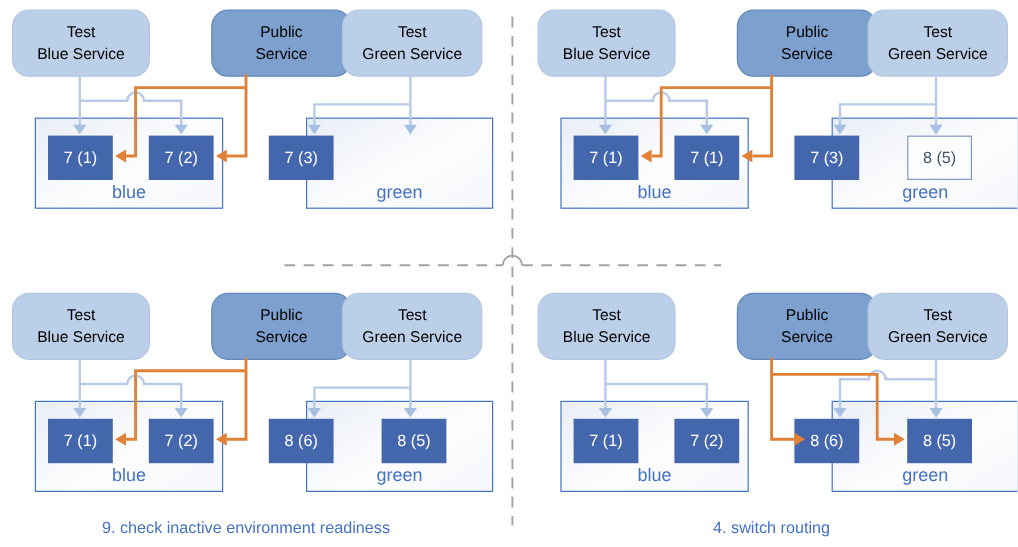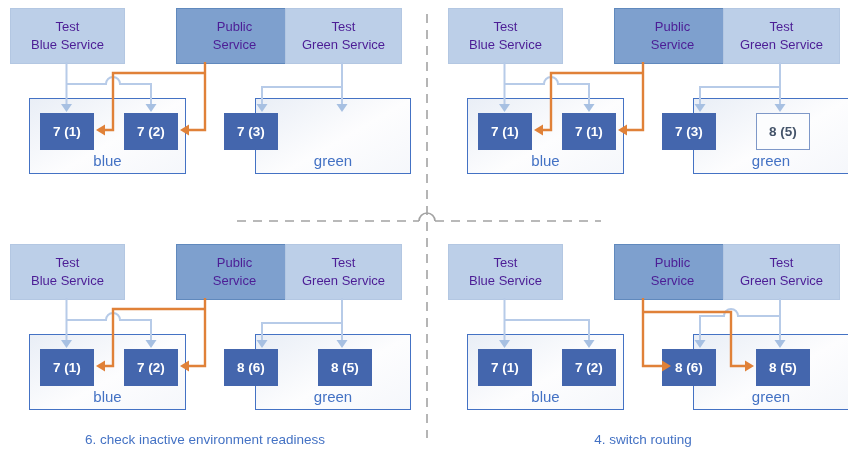--- a/index.html
+++ b/index.html
@@ -5,22 +5,22 @@
   html,body{margin:0;padding:0;background:#ffffff;}
   #stage{
     position:relative;width:848px;height:456px;overflow:hidden;
     font-family:"Liberation Sans",sans-serif;background:#ffffff;
   }
   .quad{position:absolute;width:410px;height:228px;}
   .q1{left:0;top:0}.q2{left:438px;top:0}.q3{left:0;top:236px}.q4{left:438px;top:236px}
 
   .svc{
     position:absolute;display:flex;align-items:center;justify-content:center;
-    text-align:center;white-space:pre-line;color:#4c1d95;
-    font-size:13px;line-height:1.35;
+    text-align:center;white-space:pre-line;color:#000000;
+    font-size:13px;line-height:1.35;border-radius:14px;
   }
   .svc.light{background:var(--light-service-fill,#bccfe8);border:1px solid #b3c7e2;}
   .svc.dark{background:var(--public-service-fill,#7ea0ce);border:1px solid var(--public-service-border,#6089bd);margin-left:28px;}
   .svc-blue{left:10px;top:8px;width:113px;height:54px;}
   .svc-public{left:148px;top:8px;width:115px;height:54px;}
   .svc-green{left:285px;top:8px;width:115px;height:54px;}
 
   .env{
     position:absolute;top:98px;height:76px;box-sizing:border-box;
     border:1.5px solid var(--accent,#4472c4);
@@ -30,21 +30,21 @@
   .env-blue{left:29px;width:157px;}
   .env-green{left:227px;width:156px;margin-left:28px;}
   .env-label{
     position:absolute;left:0;right:0;bottom:4px;text-align:center;
     color:var(--accent,#4472c4);font-size:15px;
   }
 
   .vbox{
     position:absolute;top:113px;width:54px;height:37px;box-sizing:border-box;
     display:flex;align-items:center;justify-content:center;
-    background:var(--version-box-fill,#4466ad);color:#ffffff;font-size:13.5px;font-weight:bold;
+    background:var(--version-box-fill,#4466ad);color:#ffffff;font-size:13.5px;
   }
   .vbox[data-variant="outlined"]{
     background:#fcfdfe;color:var(--outlined-box-text,#44546a);
     border:1.5px solid #7e98c8;
   }
   .v1{left:40px}.v2{left:124px}.g1{left:224px}.g2{left:318px}
 
   .caption{
     position:absolute;left:0;top:196px;width:410px;text-align:center;
     color:var(--accent,#4472c4);font-size:13.5px;
@@ -110,21 +110,21 @@
     <div class="env env-blue">
       <div class="env-label">blue</div>
     </div>
     <div class="env env-green">
       <div class="env-label">green</div>
     </div>
     <div class="vbox v1" data-variant="filled">7 (1)</div>
     <div class="vbox v2" data-variant="filled">7 (2)</div>
     <div class="vbox g1" data-variant="filled">8 (6)</div>
     <div class="vbox g2" data-variant="filled">8 (5)</div>
-    <div class="caption">6. check inactive environment readiness</div>
+    <div class="caption">9. check inactive environment readiness</div>
   </div>
 
   <div class="quad q4">
     <div class="svc light svc-blue">Test
 Blue Service</div>
     <div class="svc dark svc-public">Public
 Service</div>
     <div class="svc light svc-green">Test
 Green Service</div>
     <div class="env env-blue">

